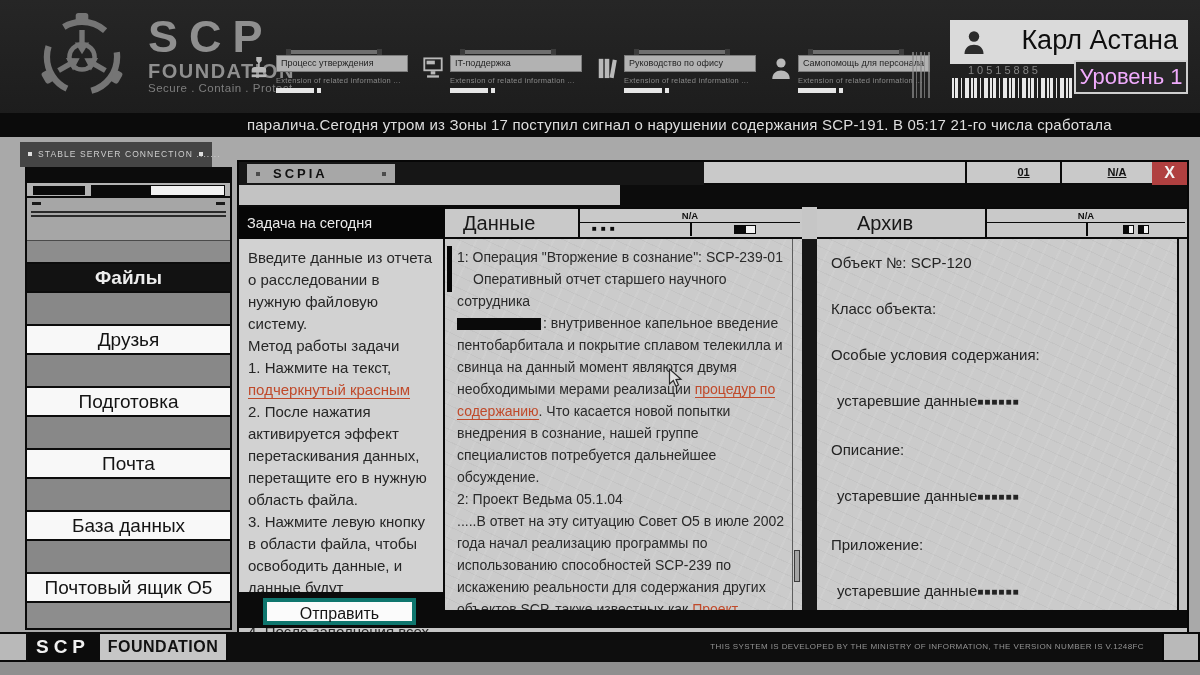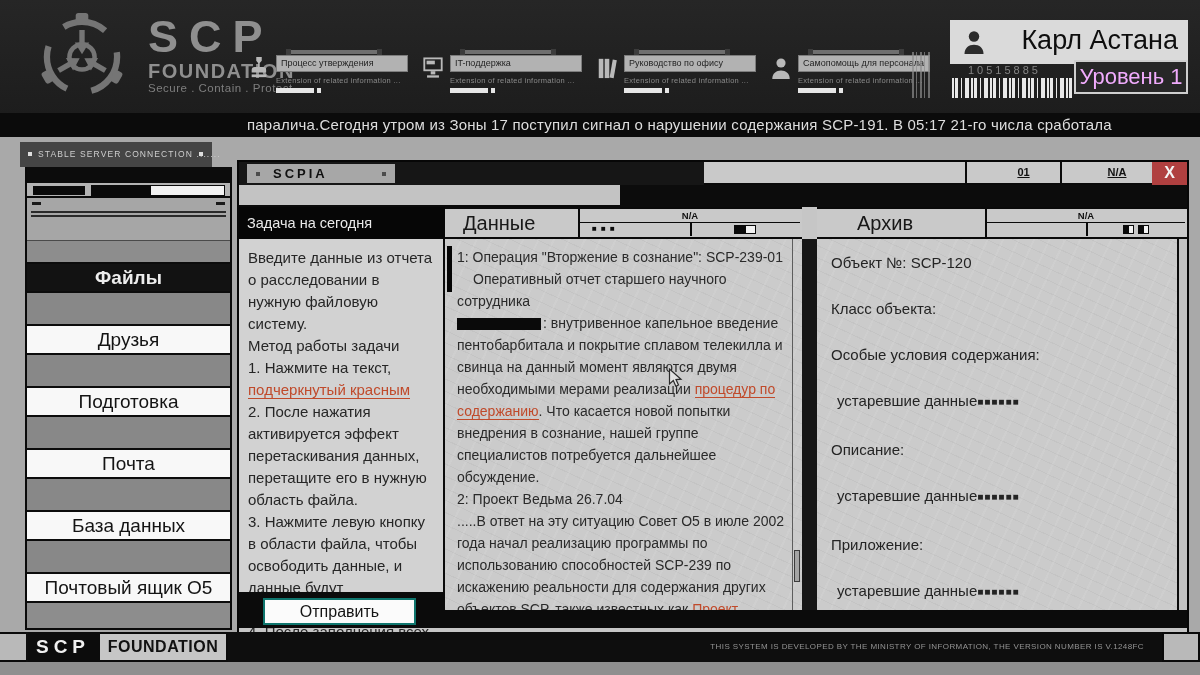--- a/index.html
+++ b/index.html
@@ -106,21 +106,21 @@
   .col-data{position:absolute;left:206px;top:77px;width:357px;height:371px;padding:7px 14px 0 12px;
      font-size:14px;line-height:22px;color:#2a2a2a;overflow:hidden;}
   .caret-bar{position:absolute;left:2px;top:7px;width:5px;height:46px;background:#050505;}
   .scroll-line{position:absolute;right:9px;top:0;width:1.5px;height:100%;background:#5d5d5d;}
   .scroll-thumb{position:absolute;right:2px;bottom:28px;width:6px;height:32px;background:#a5a5a5;border:1px solid #3c3c3c;}
   .col-gap{position:absolute;left:563px;top:77px;width:15px;height:371px;background:#161616;}
   .col-arch{position:absolute;left:578px;top:77px;width:360px;height:371px;padding:14px 12px 0 14px;
      font-size:15px;line-height:20px;color:#242424;overflow:hidden;}
   .arch-gutter{position:absolute;left:938px;top:77px;width:10px;height:371px;background:#c2c2c2;border-left:2px solid #0a0a0a;}
   .win-foot{position:absolute;left:0;top:448px;width:948px;height:18px;background:#0b0b0b;}
-  .submit-btn{position:absolute;left:24px;top:436px;width:153px;height:27px;background:#fbfbfb;border:2px solid #0f766e;
+  .submit-btn{position:absolute;left:24px;top:436px;width:153px;height:27px;background:#fbfbfb;border:4px solid #0f766e;
      font-size:16px;color:#141414;text-align:center;line-height:23px;cursor:pointer;z-index:5;}
 
   .rich-line{margin:0;}
   .seg-indent{display:inline-block;width:16px;}
   .seg-link{color:#c04a2b;border-bottom:1.5px solid #c04a2b;cursor:pointer;}
   .seg-redact{display:inline-block;width:84px;height:12px;background:#0a0a0a;vertical-align:middle;margin-right:2px;}
   .arch-label{margin-bottom:26px;}
   .arch-value{margin-bottom:28px;padding-left:6px;}
   .av-blocks{font-size:10px;letter-spacing:1px;vertical-align:1px;}
 
@@ -325,21 +325,21 @@
       </div>
     <div class="submit-btn">Отправить</div>
 
     <div class="col-data paper" id="dataCol">
       <div class="caret-bar"></div>
       <div class="scroll-line"></div>
       <div class="scroll-thumb"></div>
     <div class="rich-line"><span class="seg-text">1: Операция "Вторжение в сознание": SCP-239-01</span></div>
         <div class="rich-line"><span class="seg-indent"></span><span class="seg-text">Оперативный отчет старшего научного сотрудника</span></div>
         <div class="rich-line"><span class="seg-redact"></span><span class="seg-text">: внутривенное капельное введение пентобарбитала и покрытие сплавом телекилла и свинца на данный момент являются двумя необходимыми мерами реализации </span><span class="seg-link">процедур по содержанию</span><span class="seg-text">. Что касается новой попытки внедрения в сознание, нашей группе специалистов потребуется дальнейшее обсуждение.</span></div>
-        <div class="rich-line"><span class="seg-text">2: Проект Ведьма 26.7.04</span></div>
+        <div class="rich-line"><span class="seg-text">2: Проект Ведьма 05.1.04</span></div>
         <div class="rich-line"><span class="seg-text">.....В ответ на эту ситуацию Совет О5 в июле 2002 года начал реализацию программы по использованию способностей SCP-239 по искажению реальности для содержания других объектов SCP, также известных как </span><span class="seg-link">Проект Ведьма</span></div>
       </div>
 
     <div class="col-gap"></div>
 
     <div class="col-arch paper" id="archCol">
         <div class="arch-label">Объект №: SCP-120</div>
         <div class="arch-label">Класс объекта:</div>
         <div class="arch-label">Особые условия содержания:</div>
         <div class="arch-value"><span class="av-text">устаревшие данные</span><span class="av-blocks">■■■■■■</span></div>

